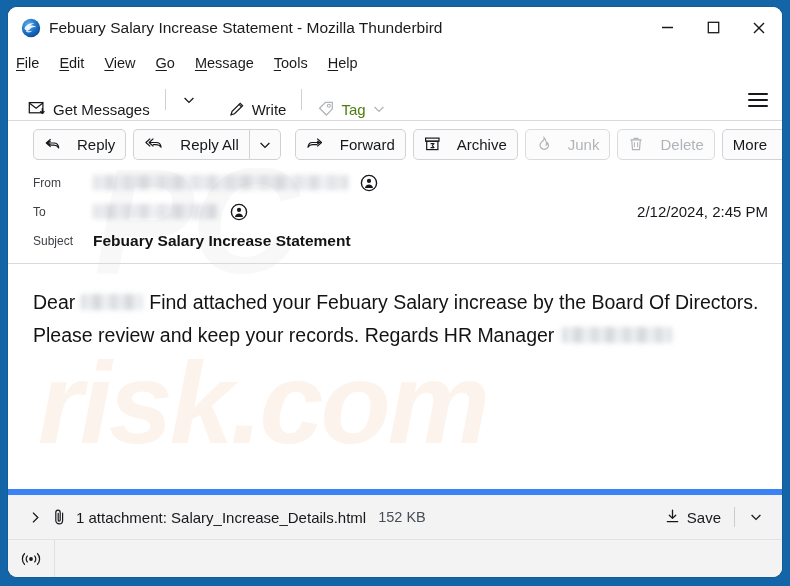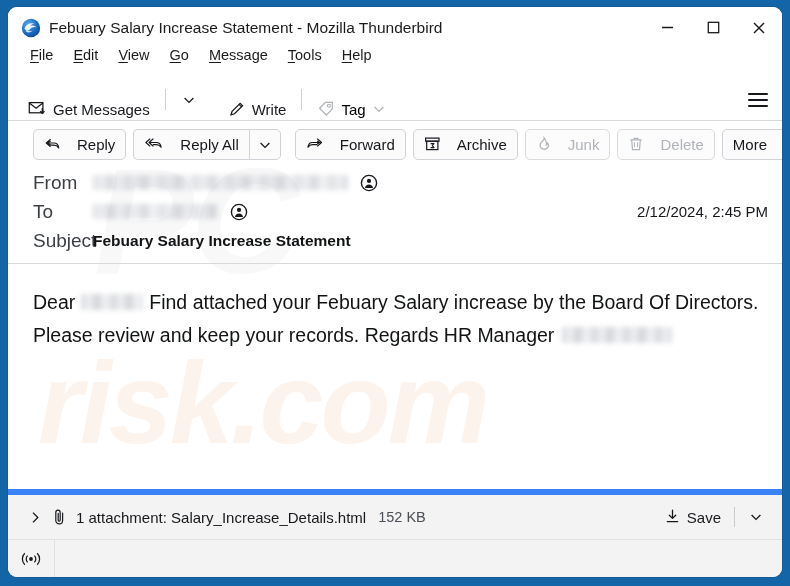--- a/index.html
+++ b/index.html
@@ -97,22 +97,22 @@
     align-items: center;
     justify-content: center;
     flex: 0 0 auto;
   }
   .winctl svg { display:block; }
 
   
   #menubar {
     height: 31px;
     display: flex;
-    align-items: flex-start;
-    padding-left: 22px;
+    align-items: center;
+    padding-left: 8px;
     flex: 0 0 auto;
     background: #ffffff;
     position: relative;
     z-index: 10;
   }
   .menu-item {
     font-size: 14.5px;
     color: #1b1b1b;
     margin-right: 20px;
     white-space: nowrap;
@@ -138,21 +138,21 @@
     align-items: center;
     gap: 6px;
     font-size: 15px;
     color: #16181c;
     padding: 3px 6px;
     border-radius: 4px;
     white-space: nowrap;
     line-height: 1;
     margin-top: 20px;
   }
-  .tbtn.disabled { color: #000000; }
+  .tbtn.disabled { color: #4d7c0f; }
   .tb-sep {
     width: 1px;
     height: 21px;
     background: #cfd1d4;
     margin: 0 9px;
   }
   .chev-btn {
     display: flex;
     align-items: center;
     justify-content: center;
@@ -222,21 +222,21 @@
     background: transparent;
     position: relative;
     z-index: 10;
   }
   .hrow {
     display: flex;
     align-items: center;
     min-height: 29px;
   }
   .hlabel {
-    font-size: 19px;
+    font-size: 12px;
     color: #3b3f44;
     width: 60px;
     flex: 0 0 auto;
     line-height: 1;
   }
   .hlabel.subj {
     color: #3b3f44;
   }
   .blurred {
     height: 15px;

